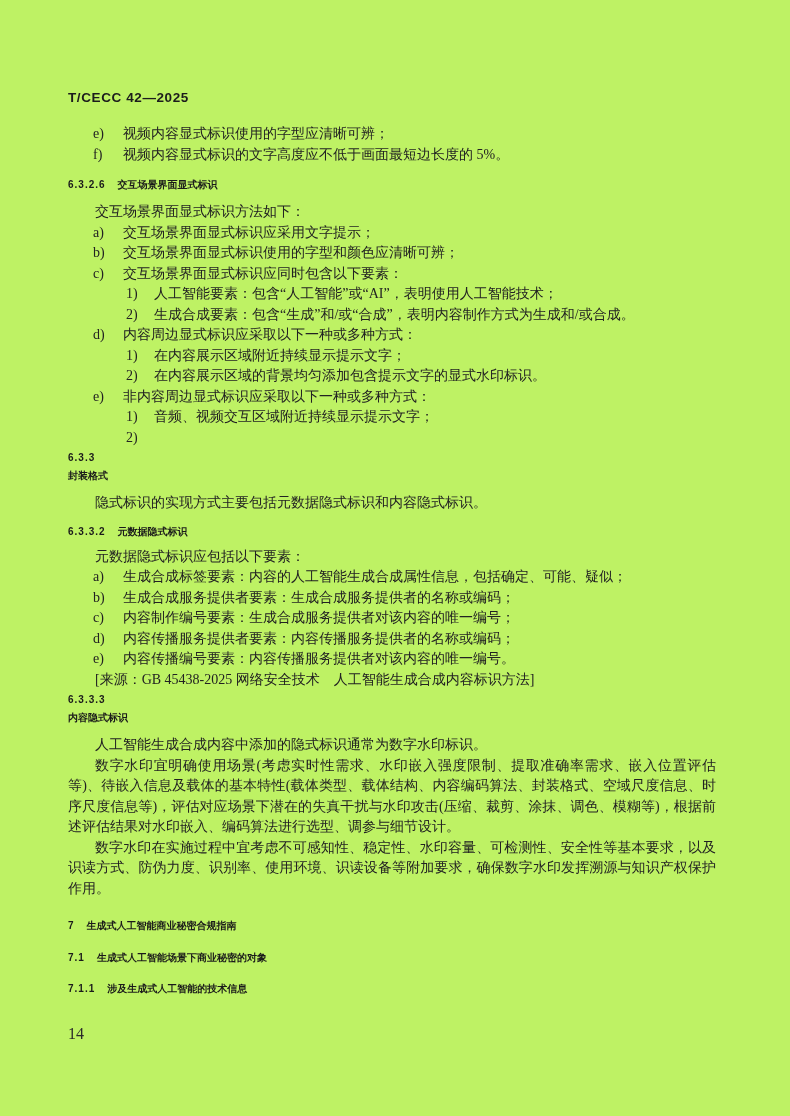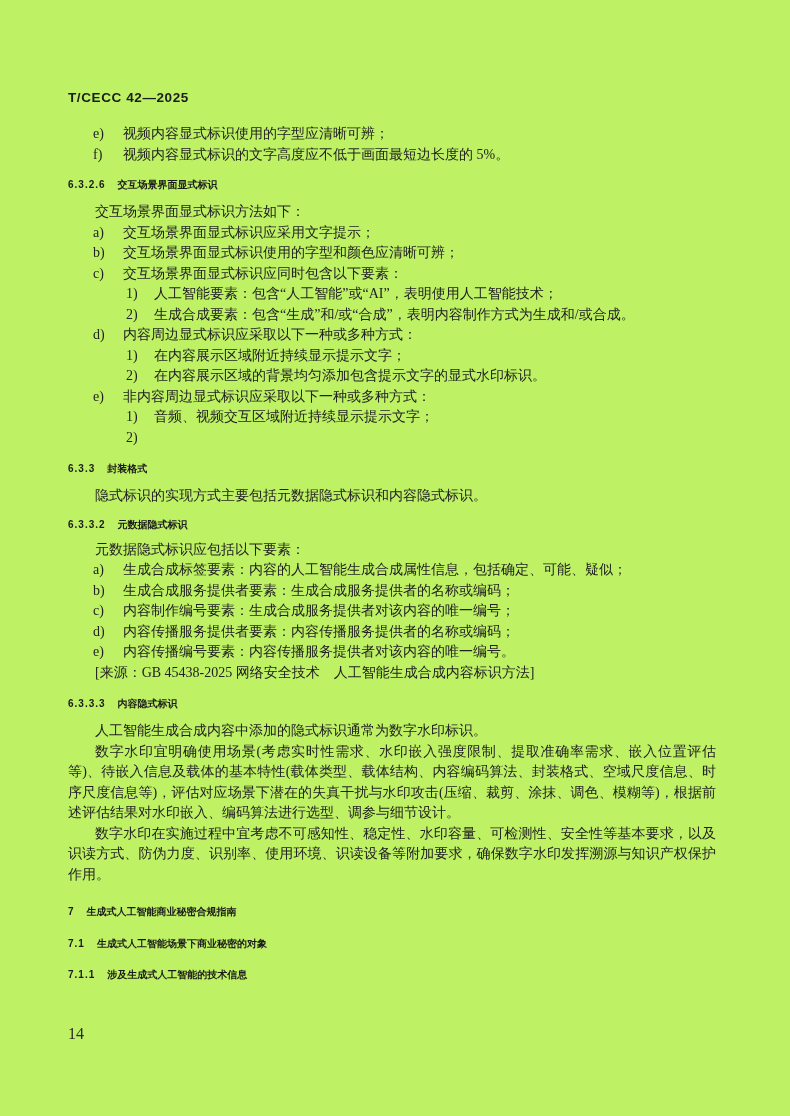--- a/index.html
+++ b/index.html
@@ -19,21 +19,21 @@
   }
 
   .heading {
     display:flex; align-items:baseline;
     font-family:"Liberation Sans","DejaVu Sans",sans-serif;
     font-weight:700; font-size:10px; line-height:18px;
     color:#1a1a1a; margin:11px 0 8px 0;
   }
   .heading .num { margin-right:12px; letter-spacing:1px; white-space:nowrap; }
 
-  .mt12 { margin-top:12px; }
+  .mt12 { margin-top:1px;flex-direction:column; }
   .mt7  { margin-top:7px; }
   .mt9  { margin-top:9px; margin-bottom:6px; }
   .mt18 { margin-top:18px; }
   .mt14 { margin-top:14px; }
   .mt13 { margin-top:13px; }
 
   .para { margin:0; text-align:justify; text-indent:27px; }
   .lead { margin:0; text-indent:27px; }
 
   .item { display:flex; }

